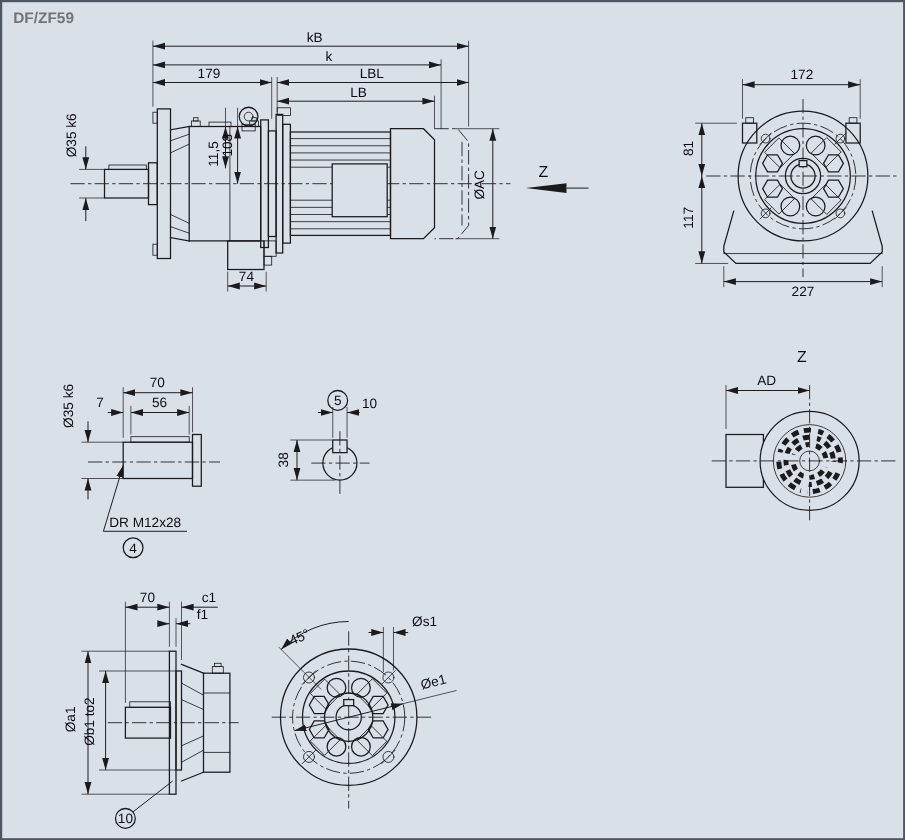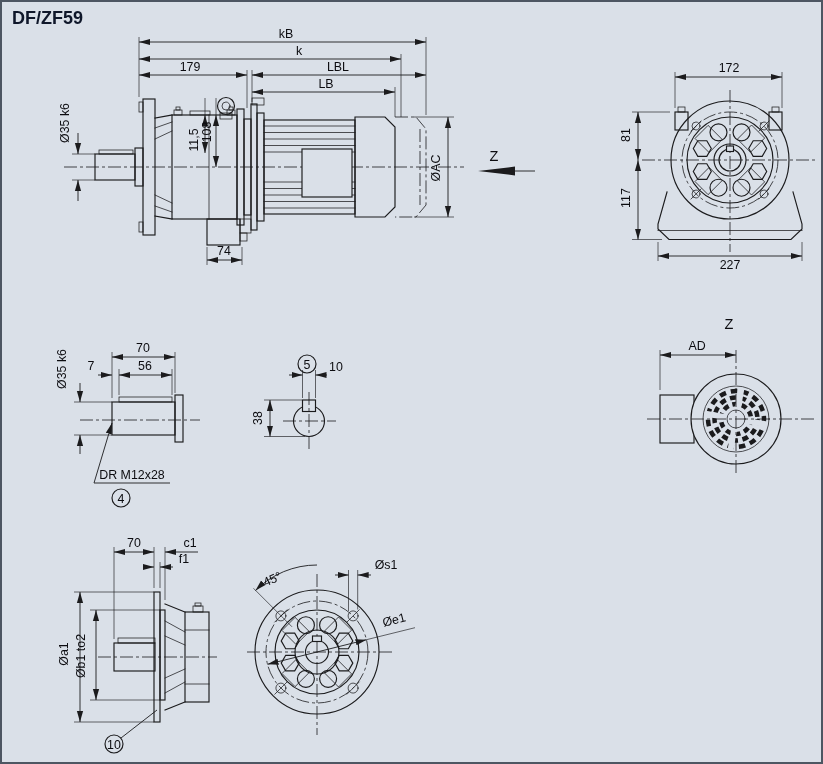--- a/index.html
+++ b/index.html
@@ -1,19 +1,19 @@
 <!DOCTYPE html>
 <html><head>
 <meta charset="utf-8">
 <style>
   html,body{margin:0;padding:0;background:#9aa3ad;}
   #panel{position:relative;width:823px;height:764px;box-sizing:border-box;
          border:2px solid #4d5662;background:#dae0e8;overflow:hidden;
          font-family:"Liberation Sans",sans-serif;}
-  #title{position:absolute;left:10px;top:6px;font-size:18px;font-weight:bold;color:#0f172a;}
+  #title{position:absolute;left:10px;top:6px;font-size:14px;font-weight:bold;color:#737373;}
   svg{position:absolute;left:0;top:0;}
   .p   {stroke:#1b1b1d;stroke-width:1.15;fill:none;stroke-linecap:square;}
   .t   {stroke-width:0.75;}
   .d   {stroke:#1b1b1d;stroke-width:0.9;fill:none;}
   .e   {stroke:#1b1b1d;stroke-width:0.65;fill:none;}
   .c   {stroke:#1b1b1d;stroke-width:0.8;fill:none;stroke-dasharray:13 3 3 3;}
   .bg  {fill:#dae0e8;}
   .fillk{fill:#1b1b1d;stroke:none;}
   .gap {stroke:#dae0e8;stroke-width:6;fill:none;}
   .grill{stroke:#1b1b1d;fill:none;stroke-width:4.5;}

